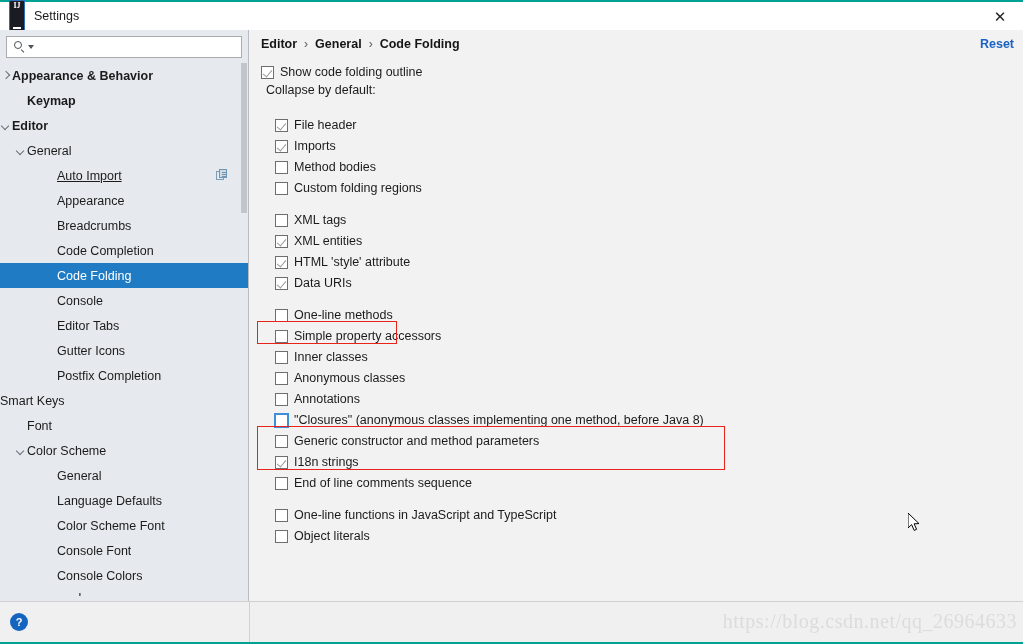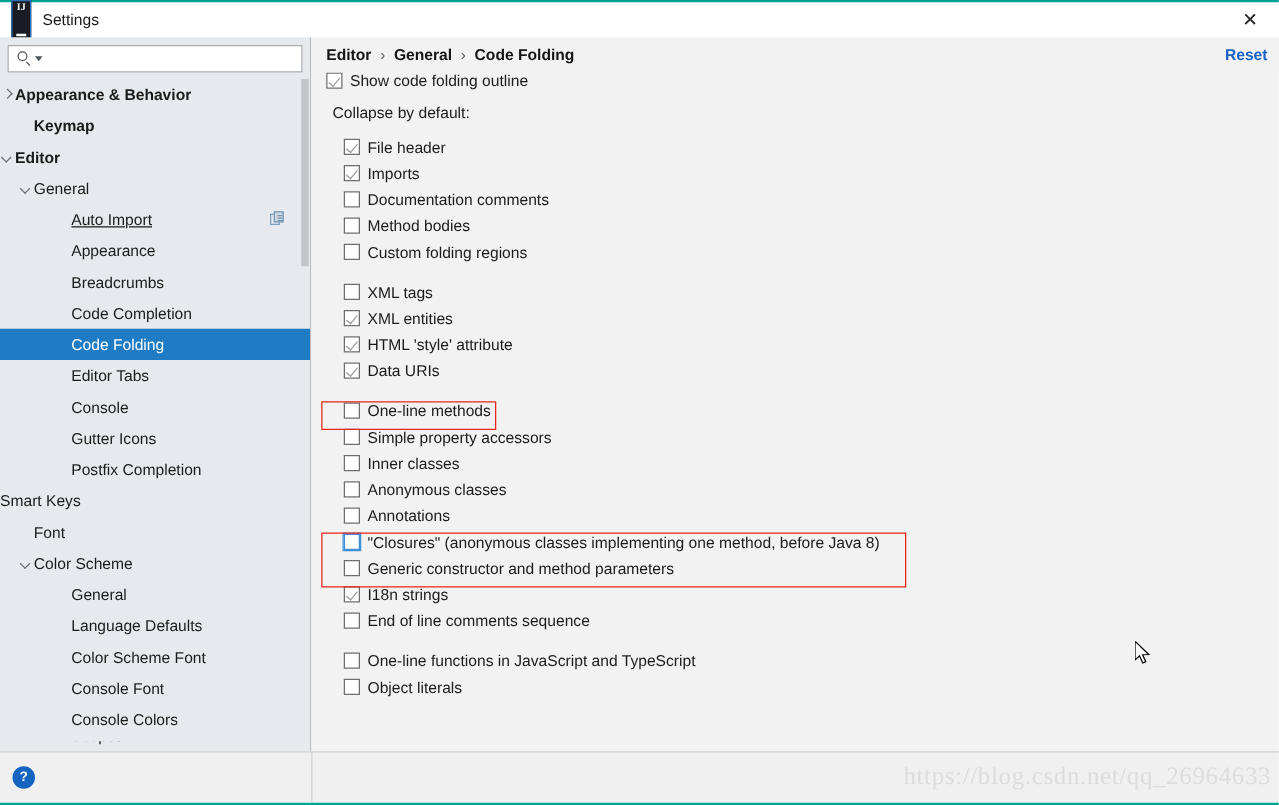--- a/index.html
+++ b/index.html
@@ -198,21 +198,21 @@
     color: #1a62c4; font-size: 12.5px; font-weight: bold;
     cursor: default;
   }
 
   .options {
     flex: 1; padding: 0 0 0 12px; position: relative;
     overflow: hidden;
   }
 
   .chk-row {
-    display: flex; align-items: flex-start;
+    display: flex; align-items: flex-end;
     height: 21px; position: relative;
     font-size: 12.5px; color: #1b1b1b;
     white-space: nowrap;
   }
   .chk {
     width: 13px; height: 13px; flex: none;
     border: 1px solid #6e6e6e;
     background: #ffffff;
     box-sizing: border-box;
     position: relative;
@@ -352,24 +352,24 @@
           <div class="tree-item" style="padding-left: 57px;">
             <span class="tree-label">Breadcrumbs</span>
           </div>
           <div class="tree-item" style="padding-left: 57px;">
             <span class="tree-label">Code Completion</span>
           </div>
           <div class="tree-item selected" style="padding-left: 57px;">
             <span class="tree-label">Code Folding</span>
           </div>
           <div class="tree-item" style="padding-left: 57px;">
+            <span class="tree-label">Console</span>
+          </div>
+          <div class="tree-item" style="padding-left: 57px;">
             <span class="tree-label">Editor Tabs</span>
-          </div>
-          <div class="tree-item" style="padding-left: 57px;">
-            <span class="tree-label">Console</span>
           </div>
           <div class="tree-item" style="padding-left: 57px;">
             <span class="tree-label">Gutter Icons</span>
           </div>
           <div class="tree-item" style="padding-left: 57px;">
             <span class="tree-label">Postfix Completion</span>
           </div>
           <div class="tree-item" style="">
             <span class="tree-label">Smart Keys</span>
           </div>
@@ -425,24 +425,20 @@
           </div>
           <div class="group-label">Collapse by default:</div>
           <div class="gap"></div>
           <div class="chk-row indent">
             <span class="chk checked"></span>
             <span>File header</span>
           </div>
           <div class="chk-row indent">
             <span class="chk checked"></span>
             <span>Imports</span>
-          </div>
-          <div class="chk-row indent">
-            <span class="chk"></span>
-            <span>Documentation comments</span>
           </div>
           <div class="chk-row indent">
             <span class="chk"></span>
             <span>Method bodies</span>
           </div>
           <div class="chk-row indent">
             <span class="chk"></span>
             <span>Custom folding regions</span>
           </div>
           <div class="gap"></div>

